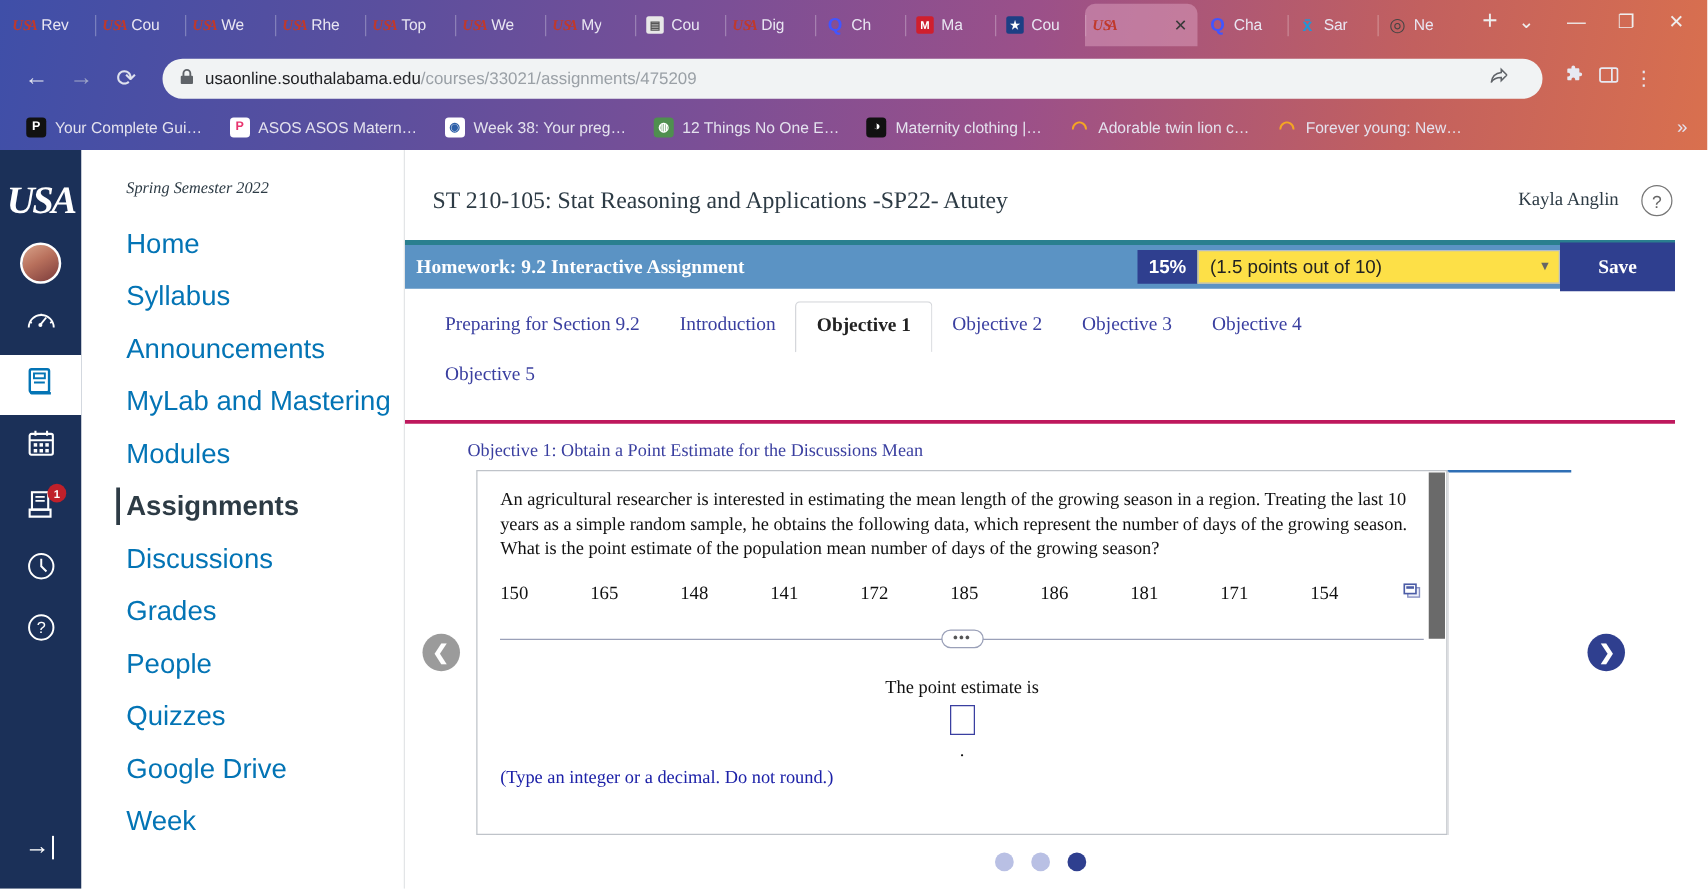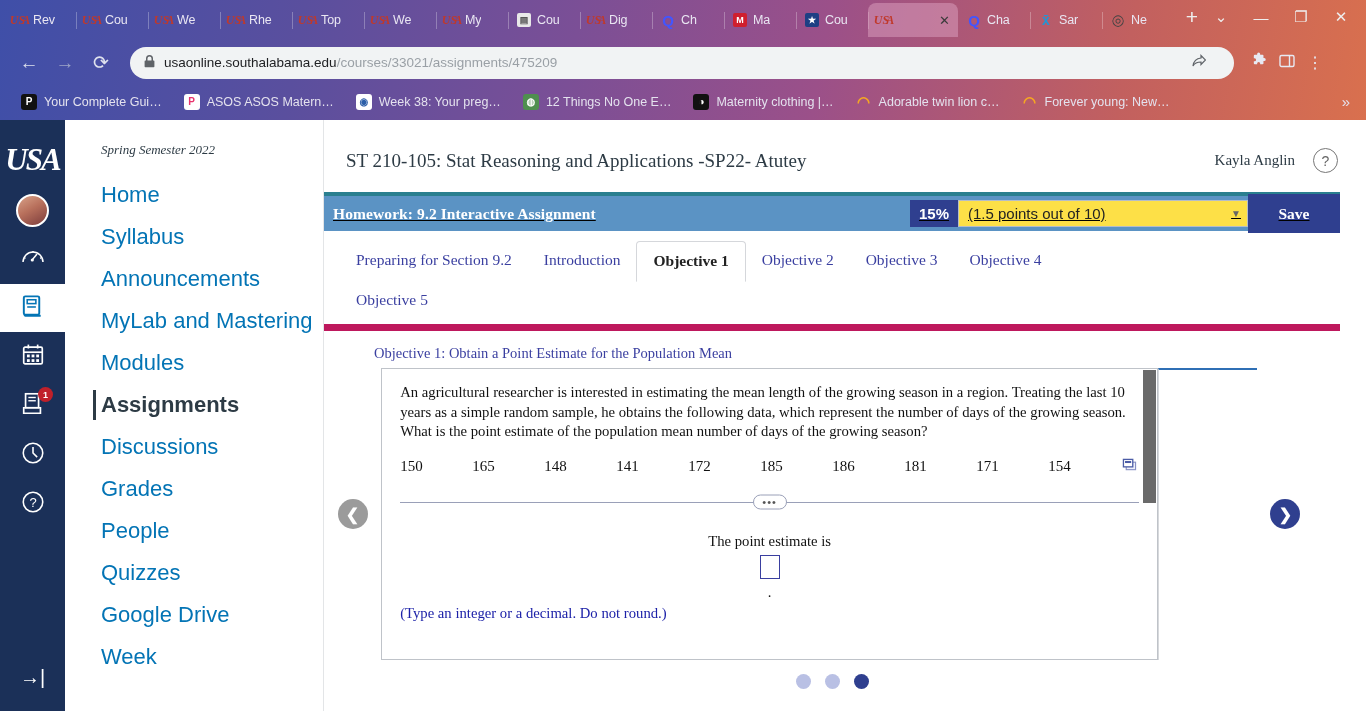--- a/index.html
+++ b/index.html
@@ -88,31 +88,31 @@
   
   #content { flex:1; background:#fff; padding:0; position:relative; }
   #course-title-row { display:flex; align-items:center; padding:28px 28px 0 22px; }
   #course-title { font-size:19px; color:#2d3b45; font-family:"Liberation Serif", serif; }
   #user-area { margin-left:auto; display:flex; align-items:center; gap:18px; }
   #user-name { font-size:15px; color:#2d3b45; font-family:"Liberation Serif", serif;}
   .circ-q { width:25px;height:25px;border-radius:50%;border:1.4px solid #777; display:flex;align-items:center;justify-content:center;font-size:14px;color:#666;}
 
   #mm-frame { margin:19px 0 0 0; width:1016px; margin-left:0; }
   #hw-bar { height:39px; background:#5b93c4; display:flex; align-items:center;
-    border-top:4px solid #2a7f8f; position:relative;text-decoration:underline; }
+    border-top:4px solid #2a7f8f; position:relative; }
   #hw-title { color:#fff; font-weight:bold; font-size:15.5px; padding-left:9px; font-family:"Liberation Serif",serif; letter-spacing:0.1px;}
   #pct { background:#2f3f8f; color:#fff; font-weight:bold; font-size:15px; height:27px;
      display:flex;align-items:center; padding:0 9px; margin-left:auto;}
   #score-select { width:290px; height:27px; background:#fde047; display:flex; align-items:center;
      padding:0 6px 0 9px; font-size:15px; color:#222; border:1px solid #b5bdc8;}
   #score-select .caret { margin-left:auto; color:#666; font-size:10px; }
   #save-btn { background:#2f3f8f; color:#fff; font-weight:bold; font-size:15.5px;
      height:39px; width:92px; display:flex; align-items:center; justify-content:center; font-family:"Liberation Serif",serif;}
 
-  #tabrow { background:#fff; padding:10px 0 4px 16px; border-bottom:7px solid #be185d;}
+  #tabrow { background:#fff; padding:10px 0 16px 16px; border-bottom:3px solid #be185d;}
   .obj-tabs { display:flex; flex-wrap:wrap; }
   .obj-tab { font-size:15.5px; color:#3a3fa0; padding:10px 16px 11px 16px; white-space:nowrap; font-family:"Liberation Serif",serif;}
   .obj-tab.active { color:#222; font-weight:bold; border:1px solid #d5d7db; border-bottom:1px solid #fff;
     border-radius:4px 4px 0 0; margin-bottom:-1px; background:#fff;}
 
   #obj-head { font-size:14.5px; color:#3a3fa0; padding:14px 0 6px 50px; font-family:"Liberation Serif",serif;}
 
   #q-area { display:flex; align-items:stretch; position:relative; height:292px;}
   #arrow-left { width:62px; display:flex; align-items:center; justify-content:center; }
   .navcirc { width:30px;height:30px;border-radius:50%;display:flex;align-items:center;justify-content:center;
@@ -431,21 +431,21 @@
           <div class="obj-tab active">Objective 1</div>
           <div class="obj-tab">Objective 2</div>
           <div class="obj-tab">Objective 3</div>
           <div class="obj-tab">Objective 4</div>
         </div>
         <div class="obj-tabs">
           <div class="obj-tab">Objective 5</div>
         </div>
       </div>
 
-      <div id="obj-head">Objective 1: Obtain a Point Estimate for the Population Mean</div>
+      <div id="obj-head">Objective 1: Obtain a Point Estimate for the Discussions Mean</div>
 
       <div id="q-area">
 
         <div id="arrow-left">
           <span class="navcirc">❮</span>
         </div>
 
         <div id="q-box">
           <div id="q-scroll">
             <div id="q-text">An agricultural researcher is interested in estimating the mean length of the growing season in a region. Treating the last 10 years as a simple random sample, he obtains the following data, which represent the number of days of the growing season. What is the point estimate of the population mean number of days of the growing season?</div>

